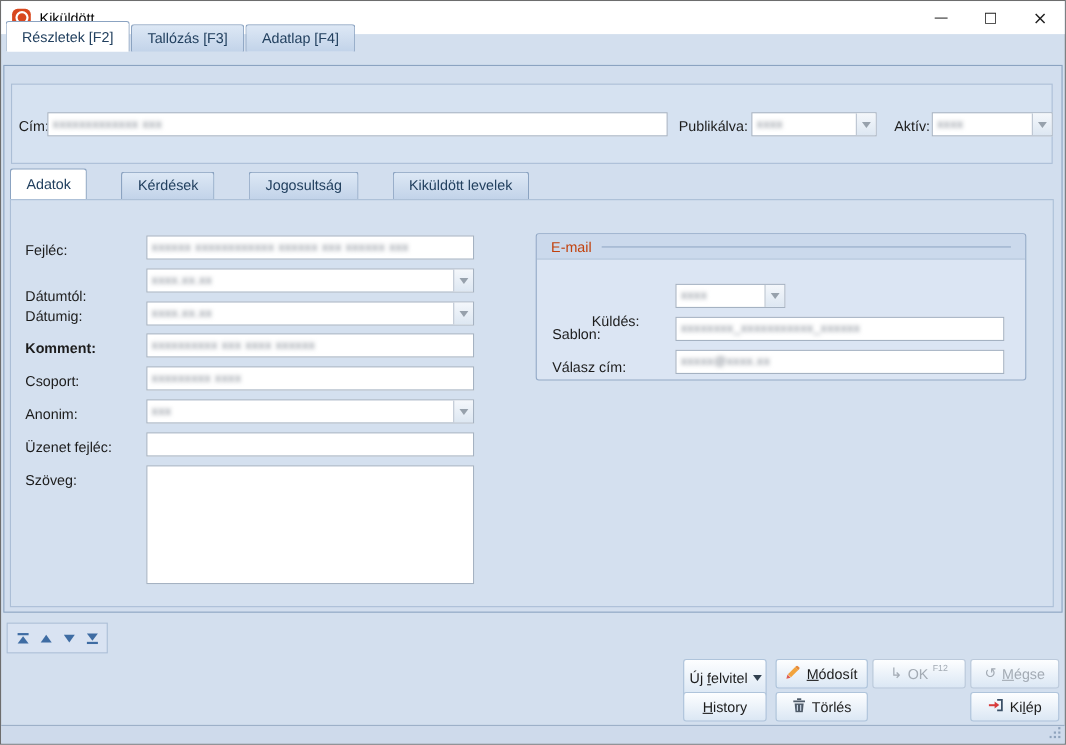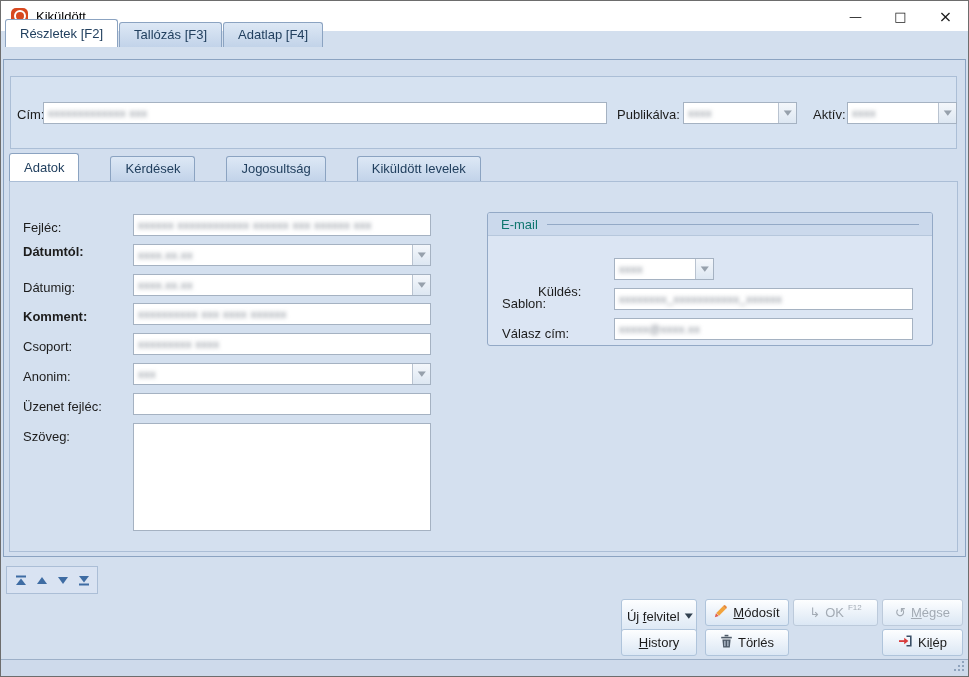--- a/index.html
+++ b/index.html
@@ -38,21 +38,21 @@
   .bigbox{background:#ffffff;border:1px solid #a5b2c2;}
   .dd{height:22px;background:#ffffff;border:1px solid #a5b2c2;display:flex;align-items:stretch;overflow:hidden;}
   .dd-val{flex:1;display:flex;align-items:center;padding:0 4px;overflow:hidden;}
   .dd-btn{width:17px;border-left:1px solid #b9c3d0;background:linear-gradient(#f4f7fb,#dde7f2);
     display:flex;align-items:center;justify-content:center;}
   .dd-arrow{font-family:"DejaVu Sans",sans-serif;font-size:7px;color:#97a1ac;transform:scaleX(1.5);display:inline-block;}
   .redacted{color:#75往7d88;color:#757d88;filter:blur(2px);font-size:11px;letter-spacing:.5px;white-space:nowrap;}
   
   .groupbox{border:1px solid #93a9c6;border-radius:3px;background:#dbe5f3;overflow:hidden;}
   .grouphdr{height:22px;background:#cbd9ec;border-bottom:1px solid #b6c7dc;display:flex;align-items:center;padding:0 13px;}
-  .grouptitle{color:#0f766e;font-size:13px;white-space:nowrap;}
+  .grouptitle{color:#c2410c;font-size:13px;white-space:nowrap;}
   .grouphdr .rule{flex:1;height:1px;background:#93a9c6;margin-left:9px;}
   
   .navbar{left:5px;top:565px;width:92px;height:28px;border:1px solid #abbed6;background:#d9e3f2;
     display:flex;align-items:center;justify-content:space-around;padding:0 3px;}
   .navbtn{width:19px;height:20px;display:flex;align-items:center;justify-content:center;}
   
   .btn{height:27px;border:1px solid #afc4db;border-radius:3px;background:linear-gradient(#fdfeff,#dbe7f4);
     display:flex;align-items:center;justify-content:center;font-size:13px;color:#1c1c1c;gap:5px;white-space:nowrap;}
   .btn .u{text-decoration:underline;}
   .btn.disabled{color:#a3abb4;border-color:#bccadb;}
@@ -119,21 +119,21 @@
   <div class="abs tabstrip inner-tabs" style="z-index:3;">
     <div class="tab active">Adatok</div>
     <div class="tab">Kérdések</div>
     <div class="tab">Jogosultság</div>
     <div class="tab">Kiküldött levelek</div>
   </div>
 
   <div class="abs innerpanel"></div>
 
   <span class="abs lbl" style="left:22px;top:216px;z-index:4;">Fejléc:</span>
-  <span class="abs lbl" style="left:22px;top:240px;z-index:4;font-weight:bold;">Dátumtól:</span>
+  <span class="abs lbl" style="left:22px;top:258px;z-index:4;">Dátumtól:</span>
   <span class="abs lbl" style="left:22px;top:276px;z-index:4;">Dátumig:</span>
   <span class="abs lbl" style="left:22px;top:305px;z-index:4;font-weight:bold;">Komment:</span>
   <span class="abs lbl" style="left:22px;top:335px;z-index:4;">Csoport:</span>
   <span class="abs lbl" style="left:22px;top:365px;z-index:4;">Anonim:</span>
   <span class="abs lbl" style="left:22px;top:395px;z-index:4;">Üzenet fejléc:</span>
   <span class="abs lbl" style="left:22px;top:425px;z-index:4;">Szöveg:</span>
 
   <div class="abs inputbox" style="left:132px;top:213px;width:298px;z-index:4;">
     <span class="redacted">xxxxxx xxxxxxxxxxxx xxxxxx xxx xxxxxx xxx</span>
   </div>

